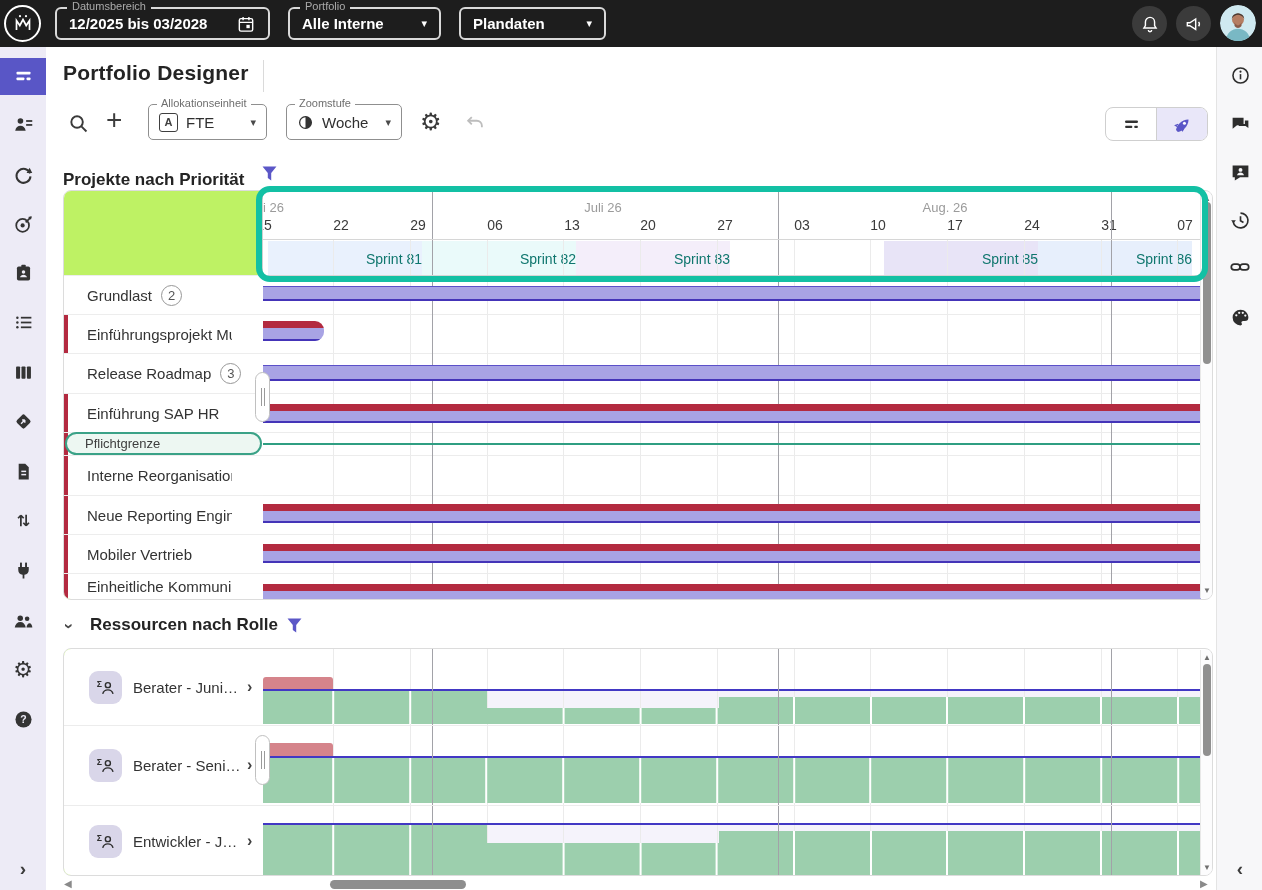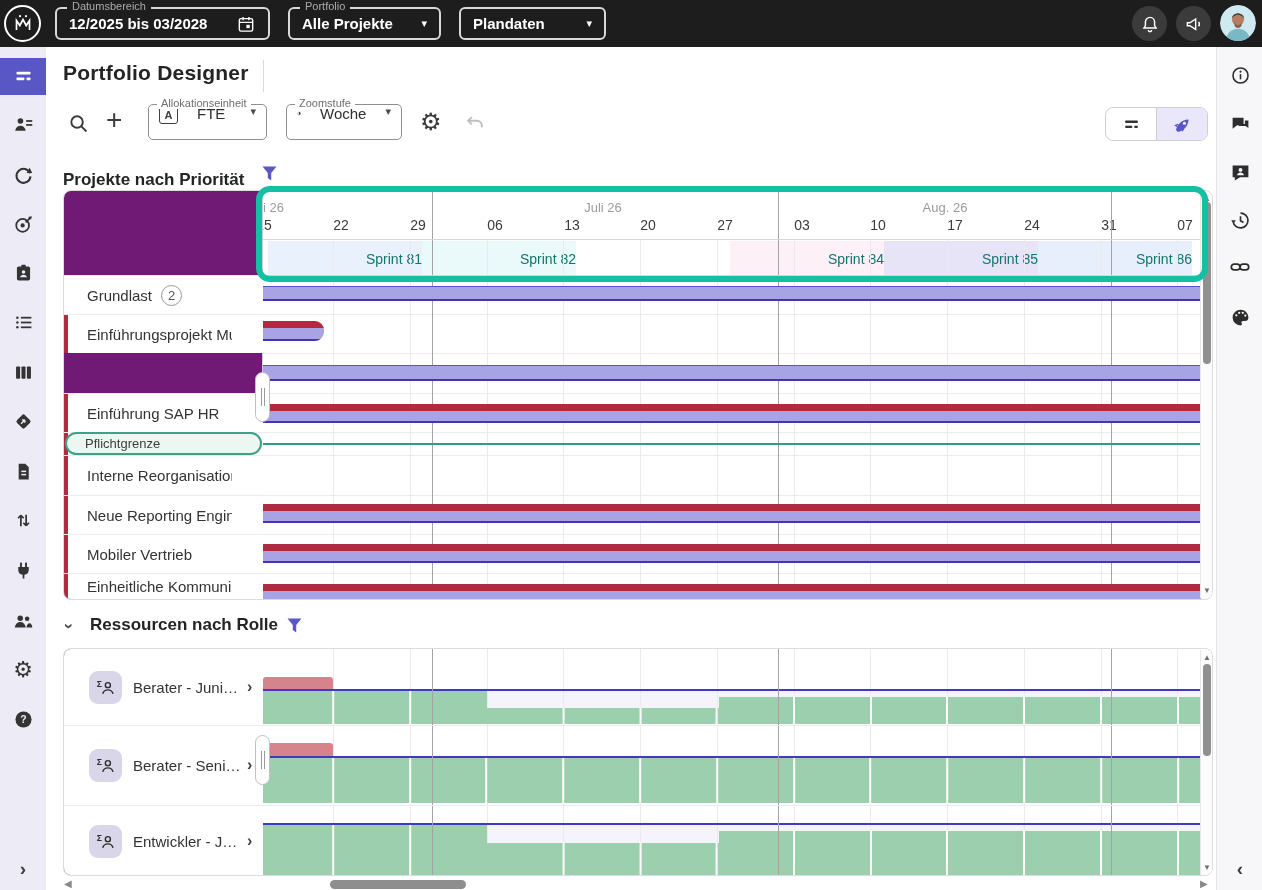--- a/index.html
+++ b/index.html
@@ -28,21 +28,21 @@
   .lsb-item.active{background:#5956c6;color:#fff;}
   .rsb{position:absolute;left:1216px;top:47px;width:46px;height:843px;background:#f7f7f9;
        border-left:1px solid #e4e4e4;box-sizing:border-box;z-index:15;}
   .rsb-item{position:absolute;left:0;width:46px;height:34px;display:flex;align-items:center;justify-content:center;color:#2d2d2d;}
   .chev{font-size:19px;color:#3c3c3c;font-weight:bold;}
 
   
   .page-title{position:absolute;left:63px;top:61px;font-size:21px;font-weight:bold;color:#242424;letter-spacing:.2px;}
   .title-divider{position:absolute;left:263px;top:60px;width:1px;height:32px;background:#dadada;}
   .fieldset{position:absolute;top:104px;height:36px;border:1px solid #8f8f8f;border-radius:5px;background:#fff;
-            display:flex;box-sizing:border-box;padding:0 10px;gap:19px;}
+            display:flex;align-items:center;box-sizing:border-box;padding:0 10px;gap:8px;}
   .fs-legend{position:absolute;top:-8px;left:8px;font-size:11px;color:#6e6e6e;background:#fff;padding:0 4px;white-space:nowrap;}
   .fs-value{font-size:15px;color:#2f2f2f;}
   .abox{width:17px;height:17px;border:1.5px solid #3f3f3f;border-radius:3px;font-size:11px;font-weight:bold;
         color:#3f3f3f;display:flex;align-items:center;justify-content:center;}
   .tool-ic{position:absolute;display:flex;align-items:center;justify-content:center;}
   .toggle{position:absolute;left:1105px;top:107px;width:103px;height:34px;border:1px solid #cfcfcf;border-radius:8px;
           display:flex;overflow:hidden;background:#fff;box-sizing:border-box;}
   .tbtn{flex:1;display:flex;align-items:center;justify-content:center;}
   .tbtn.sel{background:#e9e7f9;}
   .tbtn + .tbtn{border-left:1px solid #cfcfcf;}
@@ -50,21 +50,21 @@
   
   .sec-title{position:absolute;font-size:17px;font-weight:bold;color:#242424;white-space:nowrap;}
   .funnel{position:absolute;}
   .sec-chev{position:absolute;font-size:17px;color:#4a4a4a;transform:rotate(90deg);font-weight:bold;}
 
   
   .panel{position:absolute;border:1px solid #dcdcdc;border-radius:8px;background:#fff;box-sizing:border-box;overflow:hidden;}
   #projPanel{left:63px;top:190px;width:1150px;height:410px;}
   #resPanel{left:63px;top:648px;width:1150px;height:228px;}
   #projRows,#resRows{position:absolute;left:0;top:0;width:199px;height:100%;border-right:1px solid #cfcfcf;
-                     box-sizing:border-box;background:#701a75;z-index:5;}
+                     box-sizing:border-box;background:#bef264;z-index:5;}
   #projChart{position:absolute;left:199px;top:0;width:938px;height:408px;overflow:hidden;}
   #resChart{position:absolute;left:199px;top:0;width:938px;height:226px;overflow:hidden;}
 
   .tl-month{position:absolute;top:9px;transform:translateX(-50%);font-size:13px;color:#9b9b9b;white-space:nowrap;z-index:1;}
   .tl-week{position:absolute;top:26px;transform:translateX(-50%);font-size:14px;color:#3b3b3b;z-index:1;}
   .sprint{position:absolute;top:50px;height:36px;display:flex;align-items:center;justify-content:flex-end;
           font-size:14px;color:#0f766e;z-index:0;}
   .vline{position:absolute;width:1px;background:#ebebeb;z-index:1;}
   .vline.month{background:#a2a2a8;z-index:2;}
   #resChart .vline{z-index:2;}
@@ -133,21 +133,21 @@
       <svg width="20" height="20" viewBox="0 0 24 24" style="margin-left:auto">
         <g fill="none" stroke="#fff" stroke-width="1.7">
             <rect x="4" y="5.5" width="16" height="15" rx="2"></rect>
             <path d="M4 10h16M8.5 3.5v4M15.5 3.5v4"></path>
           </g>
         <rect x="12.5" y="13" width="4" height="4" fill="#fff"></rect>
       </svg>
     </div>
     <div class="tb-field" style="left:288px;width:153px">
       <span class="tb-legend">Portfolio</span>
-      <span class="tb-value">Alle Projekte</span>
+      <span class="tb-value">Alle Interne</span>
       <span class="caret">▾</span>
     </div>
     <div class="tb-field" style="left:459px;width:147px">
       <span class="tb-value">Plandaten</span>
       <span class="caret">▾</span>
     </div>
     <div class="tb-iconbtn" style="left:1132px">
       <svg width="20" height="20" viewBox="0 0 24 24">
         <path d="M12 4a5.5 5.5 0 0 1 5.5 5.5V14l1.8 2.8H4.7L6.5 14V9.5A5.5 5.5 0 0 1 12 4z" fill="none" stroke="#fff" stroke-width="1.7"></path>
         <path d="M10 19.3a2 2 0 0 0 4 0" stroke="#fff" stroke-width="1.7" fill="none"></path>
@@ -408,20 +408,24 @@
   </svg>
 
   <div class="panel" id="projPanel">
     <div id="projRows">
         <div class="prow" style="top: 84px; height: 39px;">
           <span class="plabel">Grundlast</span>
           <span class="badge">2</span>
         </div>
         <div class="prow red" style="top: 123px; height: 39px;">
           <span class="plabel">Einführungsprojekt Mu…</span>
+        </div>
+        <div class="prow" style="top: 162px; height: 40px;">
+          <span class="plabel">Release Roadmap</span>
+          <span class="badge">3</span>
         </div>
         <div class="prow red" style="top: 202px; height: 39px;">
           <span class="plabel">Einführung SAP HR</span>
         </div>
         <div class="prow red" style="top: 241px; height: 23px;"></div>
         <div class="prow red" style="top: 264px; height: 40px;">
           <span class="plabel">Interne Reorganisation</span>
         </div>
         <div class="prow red" style="top: 304px; height: 39px;">
           <span class="plabel">Neue Reporting Engine</span>
@@ -449,22 +453,22 @@
         <div class="tl-week" style="left: 692px;"><span>17</span></div>
         <div class="tl-week" style="left: 769px;"><span>24</span></div>
         <div class="tl-week" style="left: 846px;"><span>31</span></div>
         <div class="tl-week" style="left: 922px;"><span>07</span></div>
         <div class="sprint" style="left: 5px; width: 154px; background: rgb(233, 241, 253);">
           <span>Sprint 81</span>
         </div>
         <div class="sprint" style="left: 159px; width: 154px; background: rgb(234, 250, 250);">
           <span>Sprint 82</span>
         </div>
-        <div class="sprint" style="left: 467px; width: 154px; background: rgb(253, 240, 247);">
-          <span>Sprint 84</span>
+        <div class="sprint" style="left: 313px; width: 154px; background: rgb(244, 238, 250);">
+          <span>Sprint 83</span>
         </div>
         <div class="sprint" style="left: 621px; width: 154px; background: rgb(232, 228, 247);">
           <span>Sprint 85</span>
         </div>
         <div class="sprint" style="left: 775px; width: 154px; background: rgb(231, 239, 252);">
           <span>Sprint 86</span>
         </div>
         <div class="hline strong" style="top: 48px; width: 938px;"></div>
         <div class="hline strong" style="top: 84px; width: 938px;"></div>
         <div class="vline" style="left: 70px; top: 48px; height: 360px;"></div>

